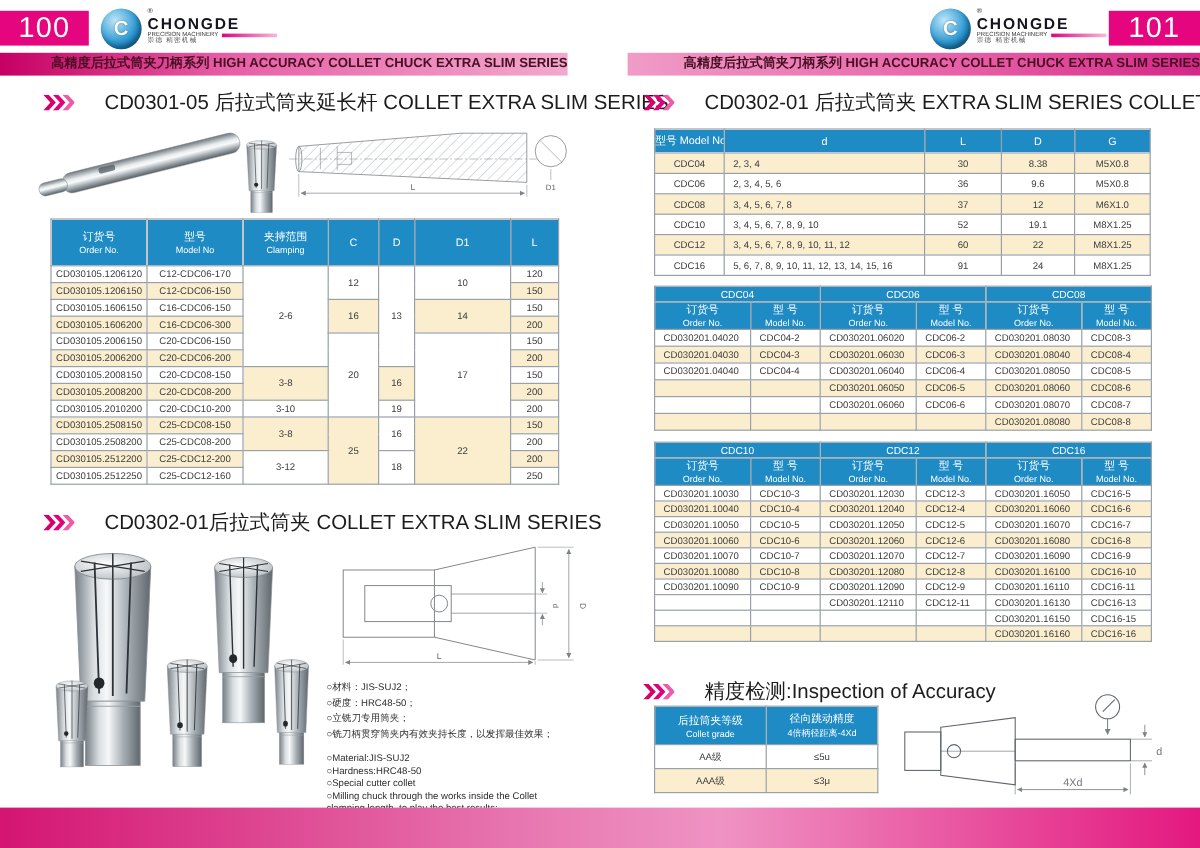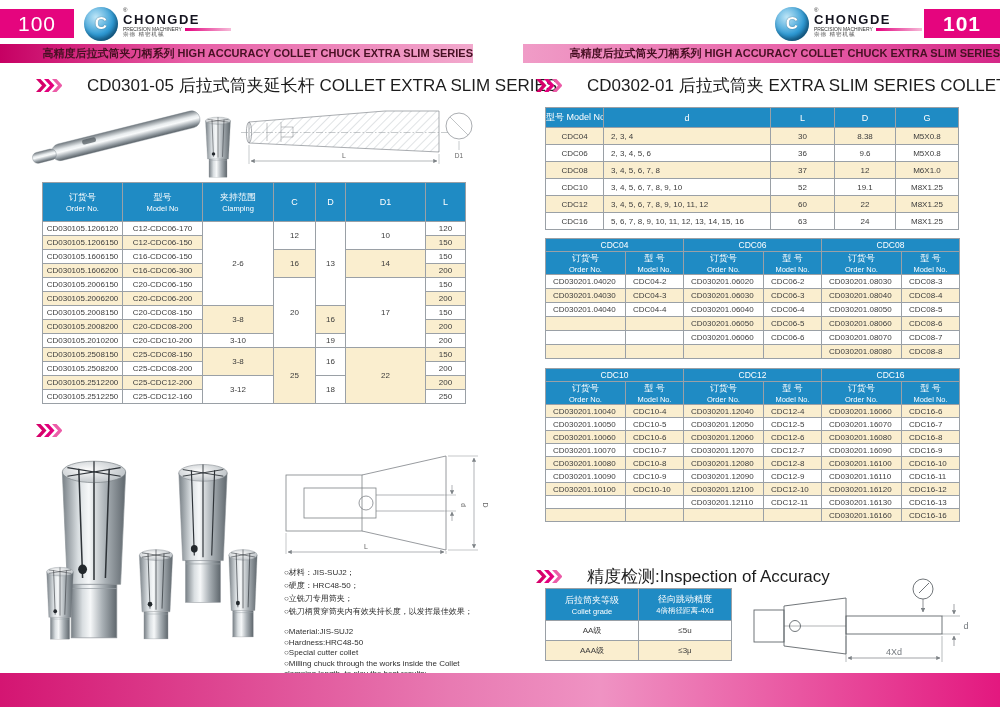--- a/index.html
+++ b/index.html
@@ -1,21 +1,21 @@
 <!DOCTYPE html>
 <html><head>
 <meta charset="utf-8">
 <style>
   html,body{margin:0;padding:0;background:#fff;}
   .canvas{position:relative;width:1000px;height:707px;background:#fff;overflow:hidden;
           font-family:"Liberation Sans",sans-serif;color:#222;}
   .abs{position:absolute;}
 
   
-  .pagenum{background:#e5057e;color:#fff;font-size:21px;display:flex;align-items:center;justify-content:center;letter-spacing:1px;}
+  .pagenum{background:#e5057e;color:#fff;font-size:24px;display:flex;align-items:center;justify-content:center;letter-spacing:1px;}
   .strip{height:19px;line-height:19px;font-size:11px;font-weight:bold;color:#471023;text-align:right;white-space:nowrap;overflow:hidden;}
   .strip-left{background:linear-gradient(90deg,#c60063,#e75ea6 40%,#f2a9cd);}
   .strip-right{background:linear-gradient(90deg,#f09cc7,#e75ea6 60%,#d42787);}
 
   .logo{display:flex;align-items:flex-start;gap:5px;}
   .globe{width:34px;height:34px;border-radius:50%;background:radial-gradient(circle at 35% 30%,#bfe6f7,#2f9ad4 55%,#085e97);
          display:flex;align-items:center;justify-content:center;box-shadow:inset -2px -3px 4px rgba(0,0,0,.35);}
   .globe span{color:#fff;font-weight:bold;font-size:17px;text-shadow:0 0 1px #046;}
   .logo-txt{line-height:1.05;}
   .logo-reg{font-size:6px;color:#333;height:6px;}
@@ -278,20 +278,21 @@
         </tbody>
       </table>
     </div>
 
   <div class="abs sec" style="left:36px;top:424px;">
     <svg width="26" height="13" viewBox="0 0 26 13">
       <path d="M0,0 l6,6.5 -6,6.5 h4.5 l6,-6.5 -6,-6.5 z" fill="#d6006b"></path>
       <path d="M8,0 l6,6.5 -6,6.5 h4.5 l6,-6.5 -6,-6.5 z" fill="#e3007d"></path>
       <path d="M16,0 l6,6.5 -6,6.5 h4.5 l6,-6.5 -6,-6.5 z" fill="#ec5ca8"></path>
     </svg>
+    <span>CD0302-01后拉式筒夹 COLLET EXTRA SLIM SERIES</span>
   </div>
 
   <svg class="abs" style="left:56px;top:458px;" width="76" height="182" viewBox="0 0 60 170" preserveAspectRatio="none">
       <use href="#collet-g"></use>
     </svg>
   <svg class="abs" style="left:174px;top:462px;" width="58" height="142" viewBox="0 0 60 170" preserveAspectRatio="none">
       <use href="#collet-g"></use>
     </svg>
   <svg class="abs" style="left:44px;top:566px;" width="32" height="74" viewBox="0 0 60 170" preserveAspectRatio="none">
       <use href="#collet-g"></use>
@@ -316,21 +317,21 @@
       <path d="M174,38 V47" marker-end="url(#ar)" stroke-width="0.6"></path>
       <path d="M174,74 V65" marker-end="url(#ar)" stroke-width="0.6"></path>
       <path d="M170,9 H200 M170,103 H200" stroke-width="0.45"></path>
       <path d="M196,11 V101" marker-start="url(#ar)" marker-end="url(#ar)" stroke-width="0.6"></path>
     </g>
     <text x="88" y="102" font-size="7" fill="#666" text-anchor="middle">L</text>
     <text x="183" y="58" font-size="6.5" fill="#666" transform="rotate(90 183 58)" text-anchor="middle">d</text>
     <text x="205" y="58" font-size="7" fill="#666" transform="rotate(90 205 58)" text-anchor="middle">D</text>
   </svg>
 
-  <div class="abs notes" style="left:284px;top:566px;">
+  <div class="abs notes" style="left:272px;top:566px;">
     <div class="cnl">○材料：JIS-SUJ2；</div>
     <div class="cnl">○硬度：HRC48-50；</div>
     <div class="cnl">○立铣刀专用筒夹；</div>
     <div class="cnl">○铣刀柄贯穿筒夹内有效夹持长度，以发挥最佳效果；</div>
     <div class="gap"></div>
     <div class="enl">○Material:JIS-SUJ2</div>
     <div class="enl">○Hardness:HRC48-50</div>
     <div class="enl">○Special cutter collet</div>
     <div class="enl">○Milling chuck through the works inside the Collet clamping length, to play the best results;</div>
   </div>
@@ -343,21 +344,21 @@
       <div class="logo-reg">®</div>
       <div class="logo-name">CHONGDE</div>
       <div class="logo-sub">
           <span>PRECISION MACHINERY</span>
           <span class="logo-dash"></span>
         </div>
       <div class="logo-cn">崇德 精密机械</div>
     </div>
   </div>
 
-  <div class="abs pagenum" style="left:924px;top:9px;width:76px;height:29px;font-weight:bold;">
+  <div class="abs pagenum" style="left:924px;top:9px;width:76px;height:29px;">
     <span>101</span>
   </div>
 
   <div class="abs strip strip-right" style="left:523px;top:44px;width:477px;">
     <span>高精度后拉式筒夹刀柄系列 HIGH ACCURACY COLLET CHUCK EXTRA SLIM SERIES</span>
   </div>
 
   <div class="abs sec" style="left:536px;top:74px;">
     <svg width="26" height="13" viewBox="0 0 26 13">
       <path d="M0,0 l6,6.5 -6,6.5 h4.5 l6,-6.5 -6,-6.5 z" fill="#d6006b"></path>
@@ -417,21 +418,21 @@
           <tr>
             <td class="cream">CDC12</td>
             <td class="cream al">3, 4, 5, 6, 7, 8, 9, 10, 11, 12</td>
             <td class="cream">60</td>
             <td class="cream">22</td>
             <td class="cream">M8X1.25</td>
           </tr>
           <tr>
             <td class="wt">CDC16</td>
             <td class="wt al">5, 6, 7, 8, 9, 10, 11, 12, 13, 14, 15, 16</td>
-            <td class="wt">63</td>
+            <td class="wt">91</td>
             <td class="wt">24</td>
             <td class="wt">M8X1.25</td>
           </tr>
         </tbody>
       </table>
     </div>
   <div id="ga-wrap" class="abs" style="left:545px;top:238px;width:414px;">
       <table class="t-group t-ga">
         <colgroup>
           <col style="width: 80px;">
@@ -564,20 +565,28 @@
               <div class="en">Order No.</div>
             </th>
             <th>
               <div>型 号</div>
               <div class="en">Model No.</div>
             </th>
           </tr>
         </thead>
         <tbody>
           <tr>
+            <td class="wt al">CD030201.10030</td>
+            <td class="wt al">CDC10-3</td>
+            <td class="wt al">CD030201.12030</td>
+            <td class="wt al">CDC12-3</td>
+            <td class="wt al">CD030201.16050</td>
+            <td class="wt al">CDC16-5</td>
+          </tr>
+          <tr>
             <td class="cream al">CD030201.10040</td>
             <td class="cream al">CDC10-4</td>
             <td class="cream al">CD030201.12040</td>
             <td class="cream al">CDC12-4</td>
             <td class="cream al">CD030201.16060</td>
             <td class="cream al">CDC16-6</td>
           </tr>
           <tr>
             <td class="wt al">CD030201.10050</td>
             <td class="wt al">CDC10-5</td>
@@ -612,34 +621,34 @@
           </tr>
           <tr>
             <td class="wt al">CD030201.10090</td>
             <td class="wt al">CDC10-9</td>
             <td class="wt al">CD030201.12090</td>
             <td class="wt al">CDC12-9</td>
             <td class="wt al">CD030201.16110</td>
             <td class="wt al">CDC16-11</td>
           </tr>
           <tr>
-            <td class="cream al">CD030201.10100</td>
-            <td class="cream al">CDC10-10</td>
-            <td class="cream al">CD030201.12100</td>
-            <td class="cream al">CDC12-10</td>
-            <td class="cream al">CD030201.16120</td>
-            <td class="cream al">CDC16-12</td>
-          </tr>
-          <tr>
             <td class="wt al"></td>
             <td class="wt al"></td>
             <td class="wt al">CD030201.12110</td>
             <td class="wt al">CDC12-11</td>
             <td class="wt al">CD030201.16130</td>
             <td class="wt al">CDC16-13</td>
+          </tr>
+          <tr>
+            <td class="wt al"></td>
+            <td class="wt al"></td>
+            <td class="wt al"></td>
+            <td class="wt al"></td>
+            <td class="wt al">CD030201.16150</td>
+            <td class="wt al">CDC16-15</td>
           </tr>
           <tr>
             <td class="cream al"></td>
             <td class="cream al"></td>
             <td class="cream al"></td>
             <td class="cream al"></td>
             <td class="cream al">CD030201.16160</td>
             <td class="cream al">CDC16-16</td>
           </tr>
         </tbody>

